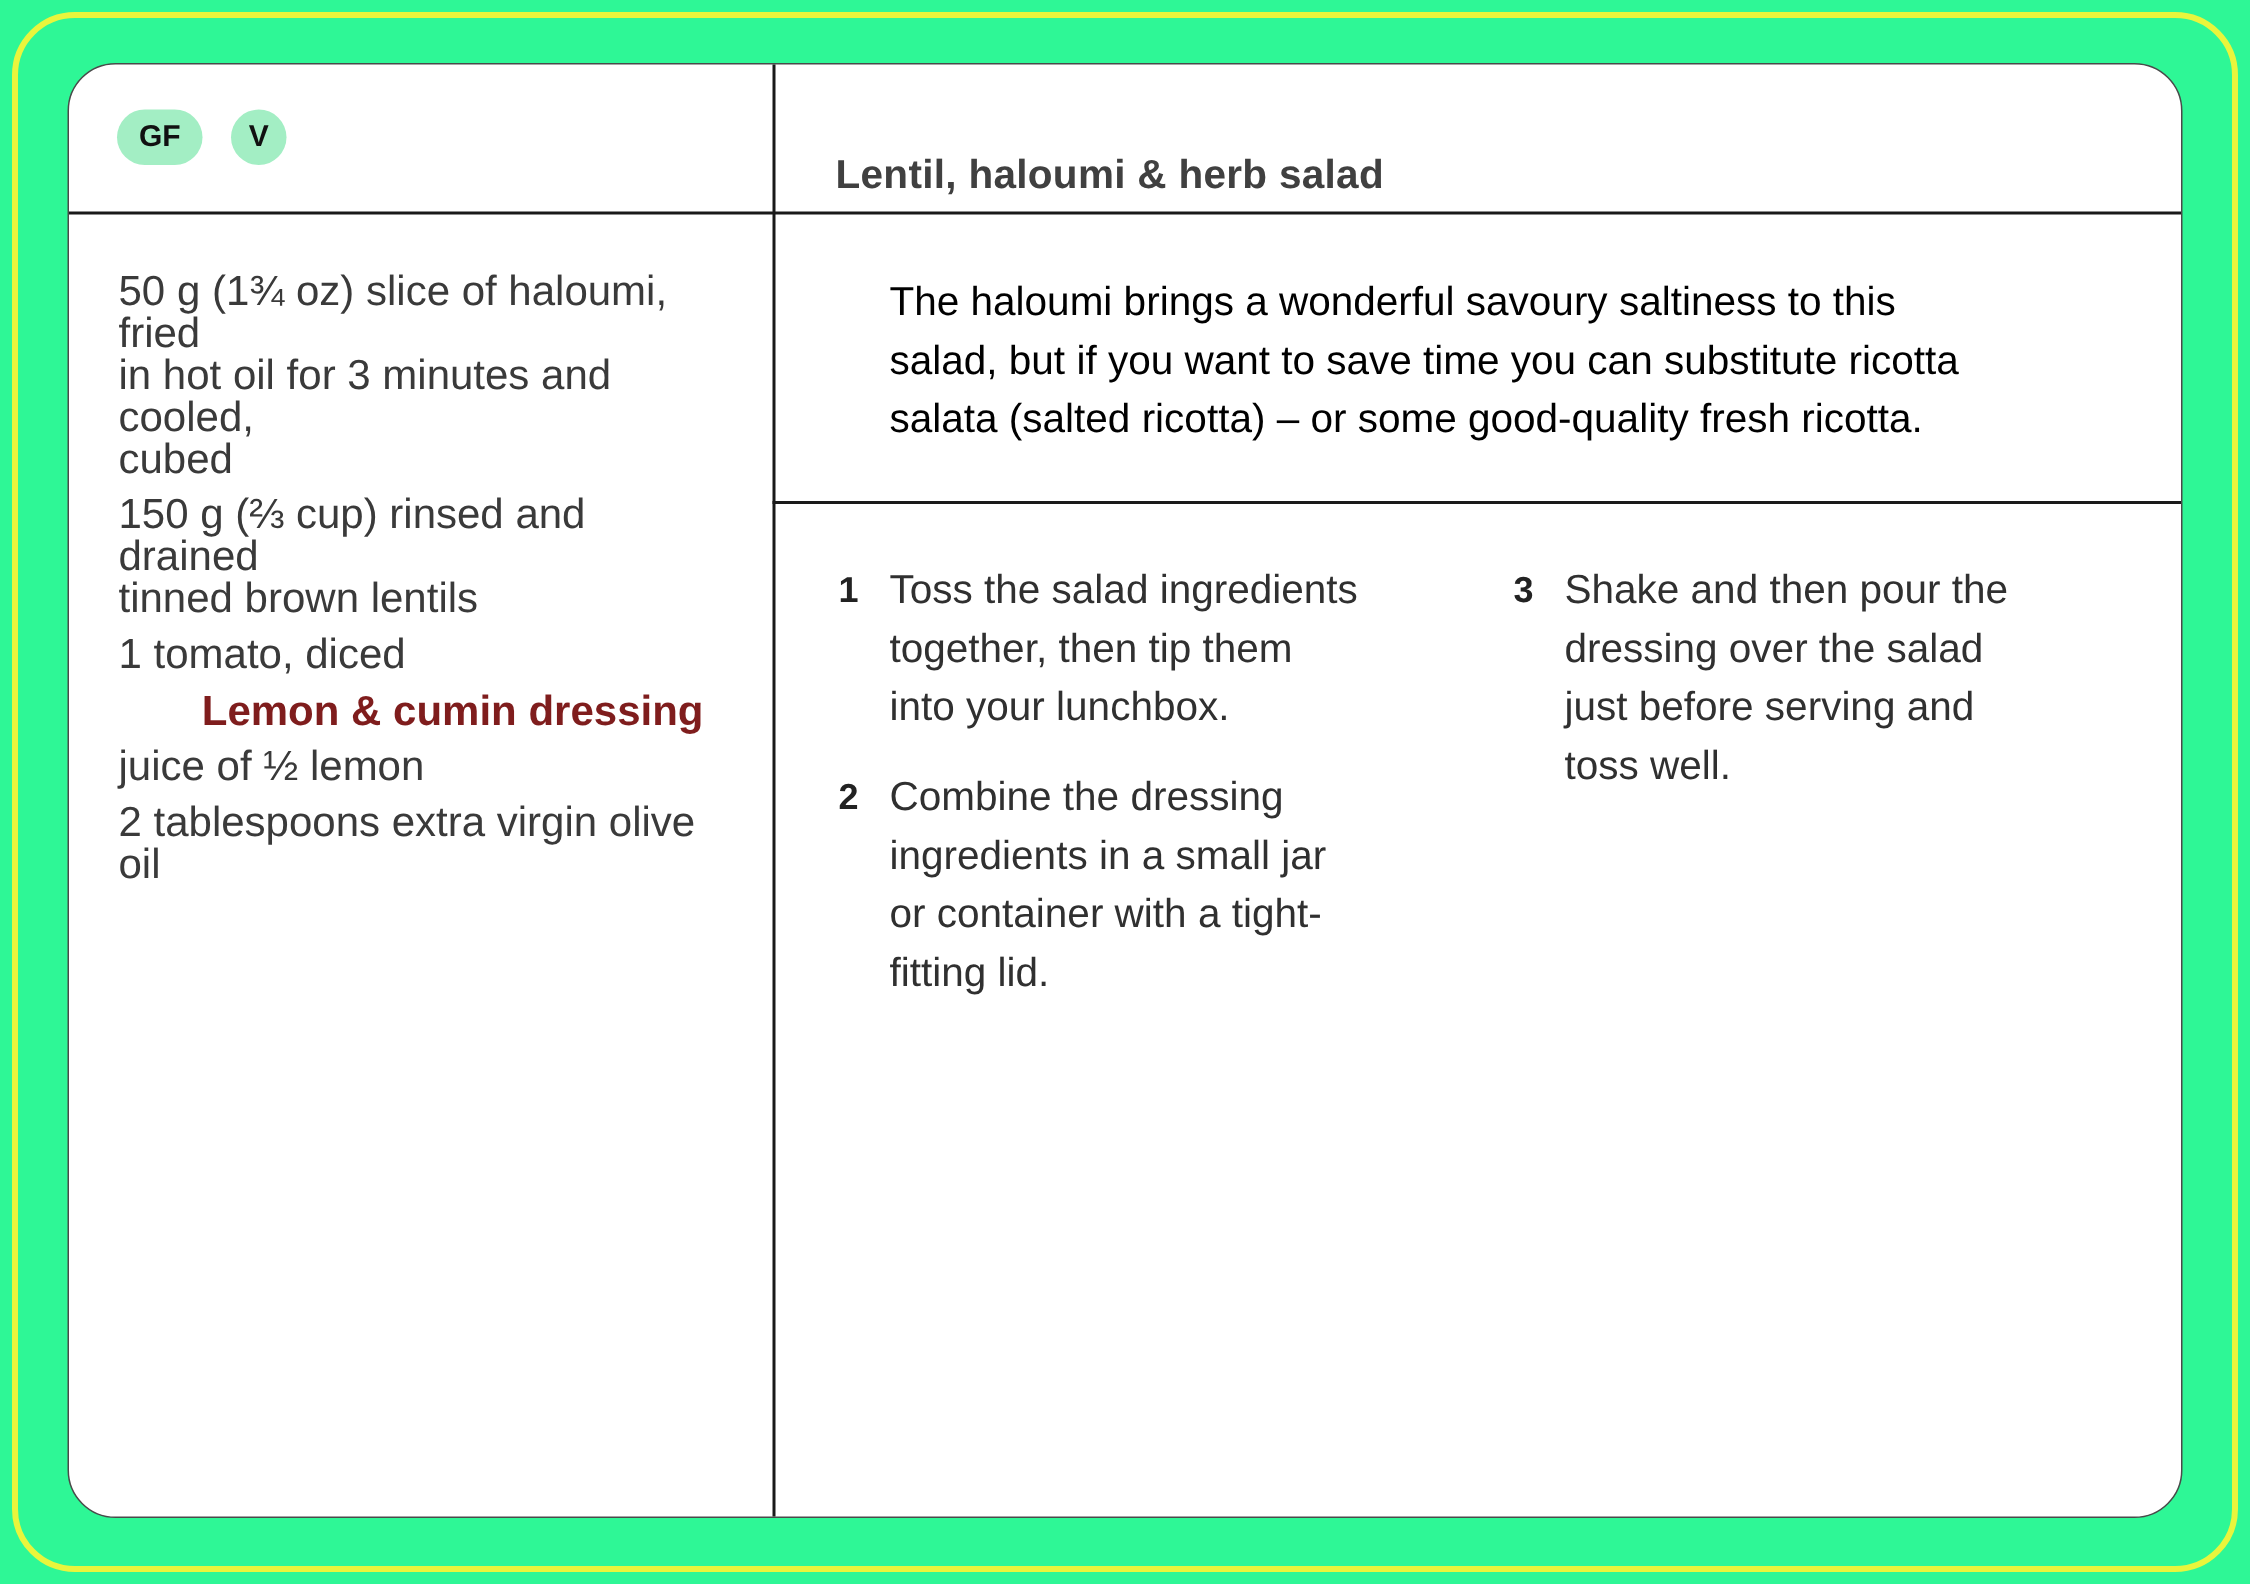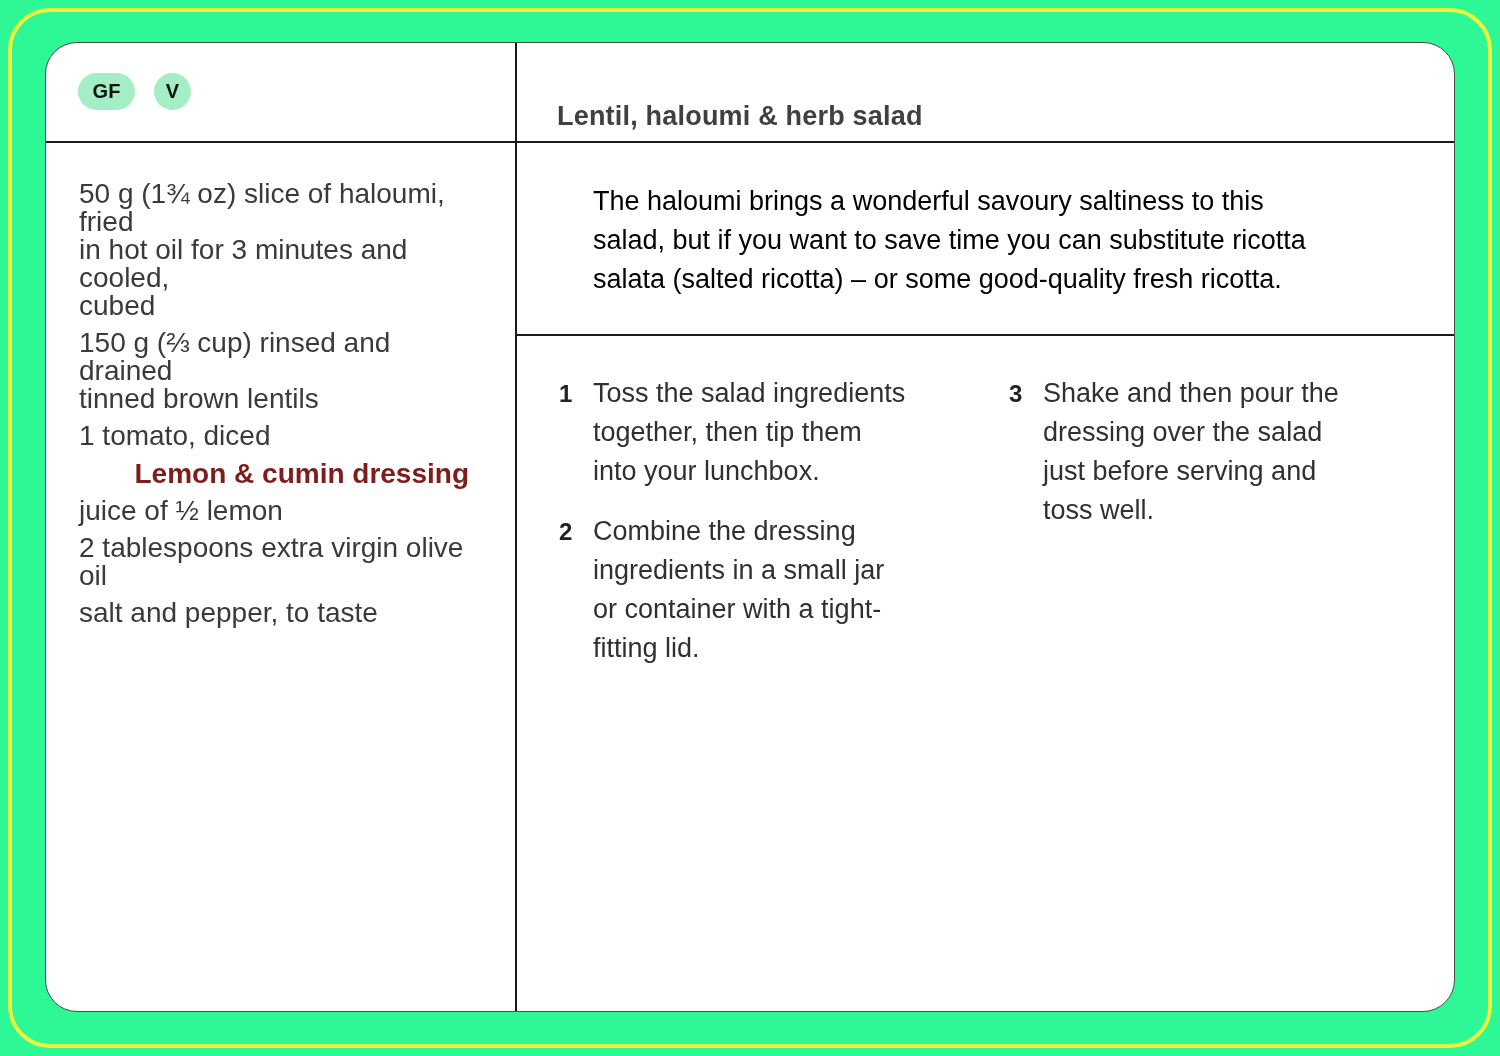--- a/index.html
+++ b/index.html
@@ -104,21 +104,20 @@
   <div class="ingredients">
     <p>50 g (1¾ oz) slice of haloumi, fried
 in hot oil for 3 minutes and cooled,
 cubed</p>
     <p>150 g (⅔ cup) rinsed and drained
 tinned brown lentils</p>
     <p>1 tomato, diced</p>
     <p class="sub">Lemon &amp; cumin dressing</p>
     <p>juice of ½ lemon</p>
     <p>2 tablespoons extra virgin olive oil</p>
-    <p>salt and pepper, to taste</p>
   </div>
 
   <div class="intro">The haloumi brings a wonderful savoury saltiness to this
 salad, but if you want to save time you can substitute ricotta
 salata (salted ricotta) – or some good-quality fresh ricotta.</div>
 
   <div class="steps-col col1">
     <div class="step">
       <span class="step-num">1</span>
       <span class="step-text">Toss the salad ingredients

